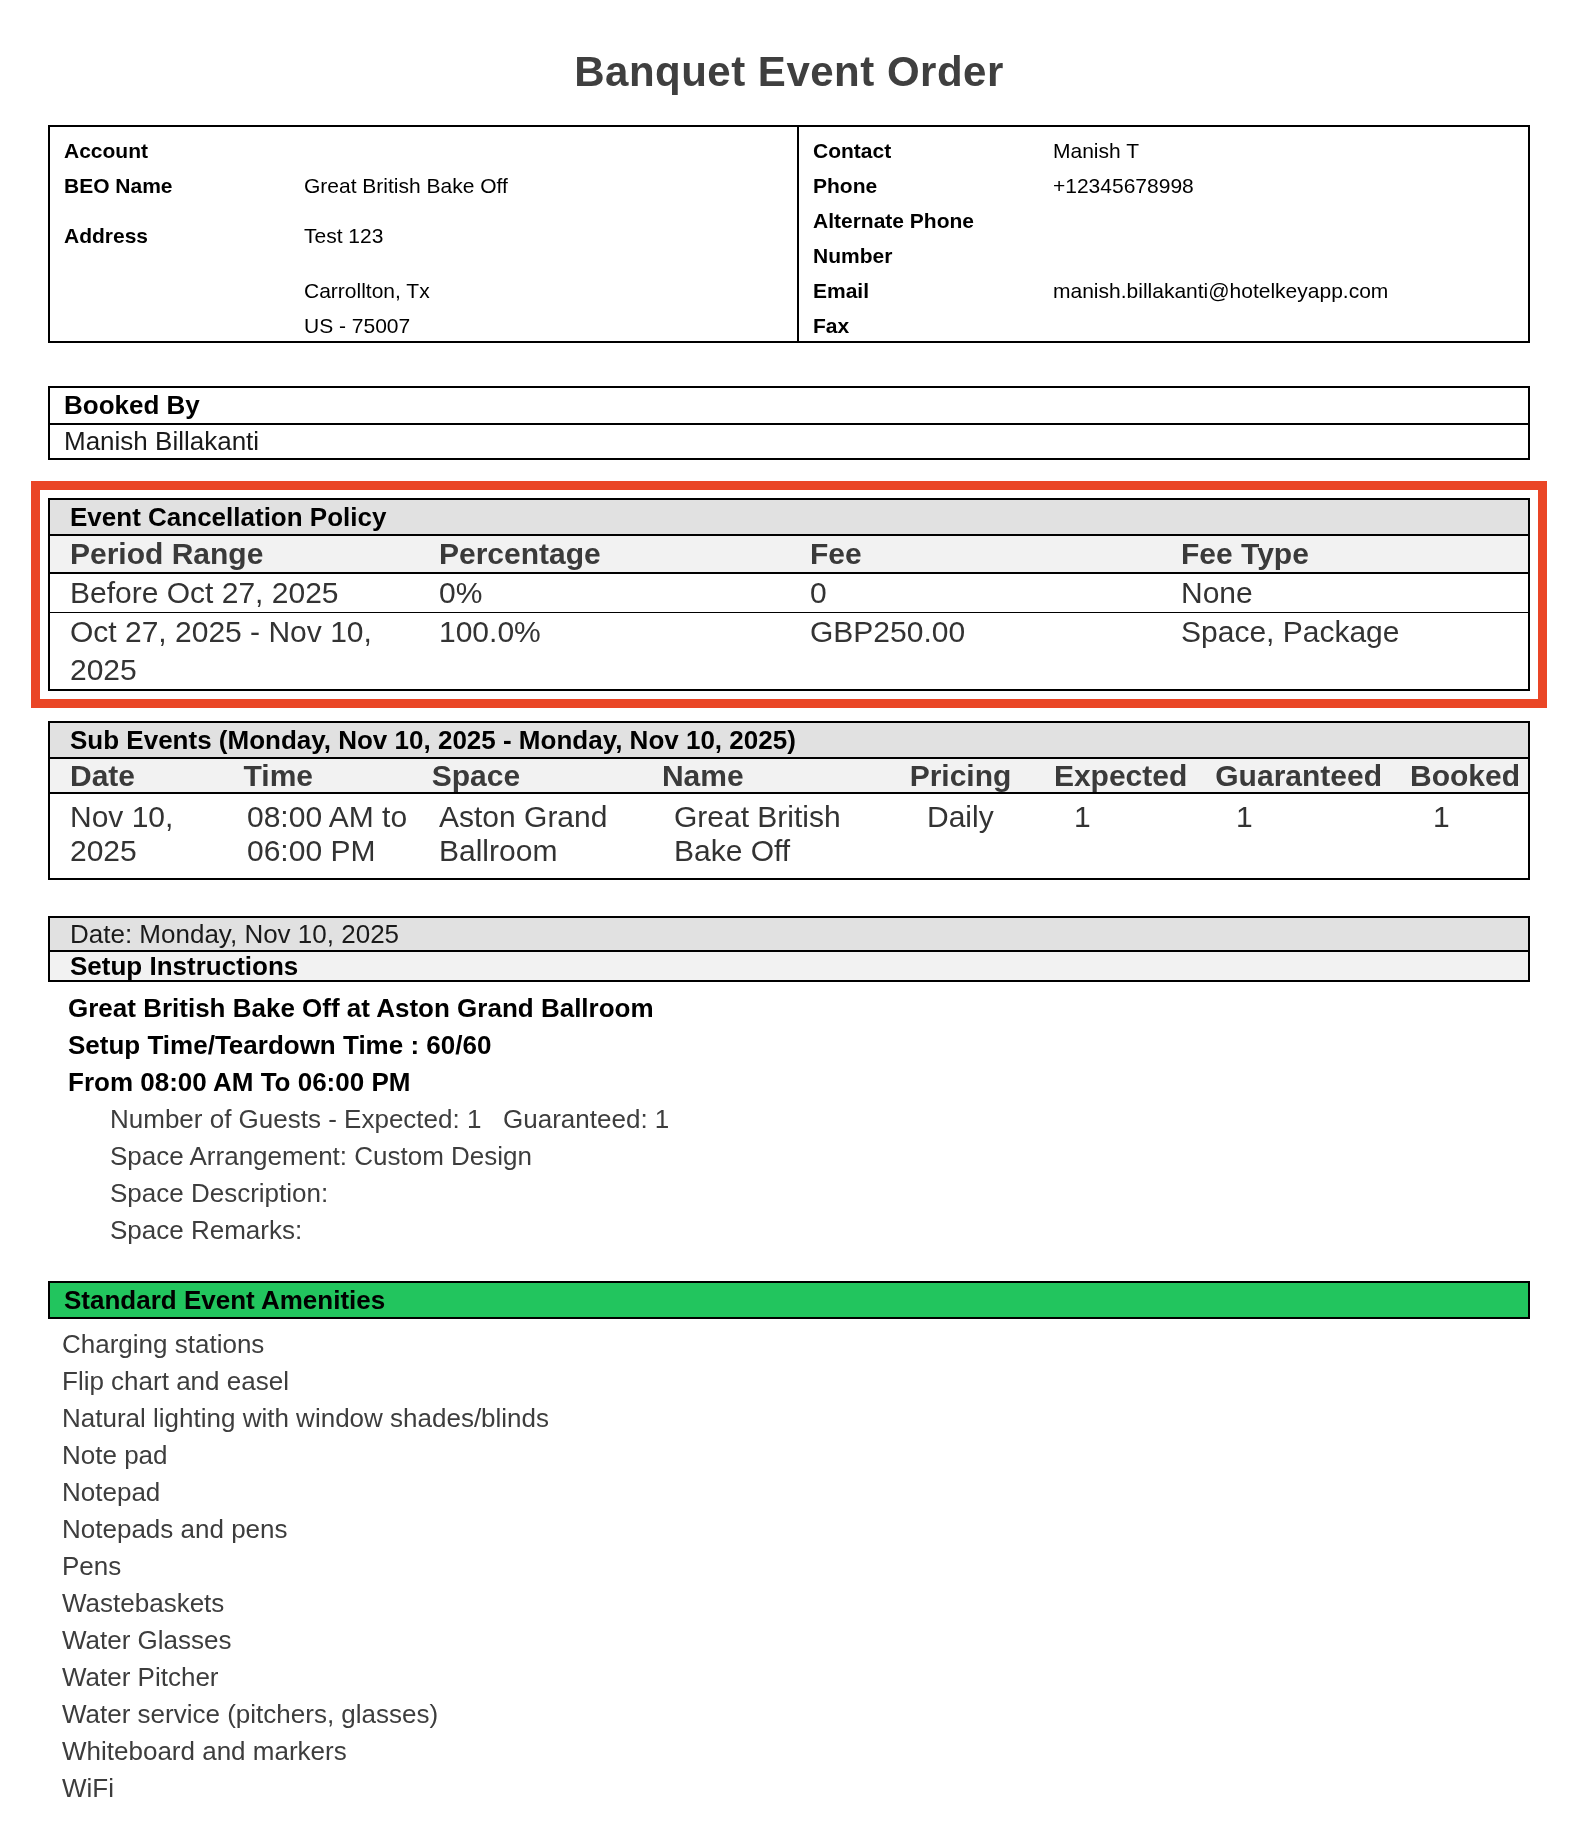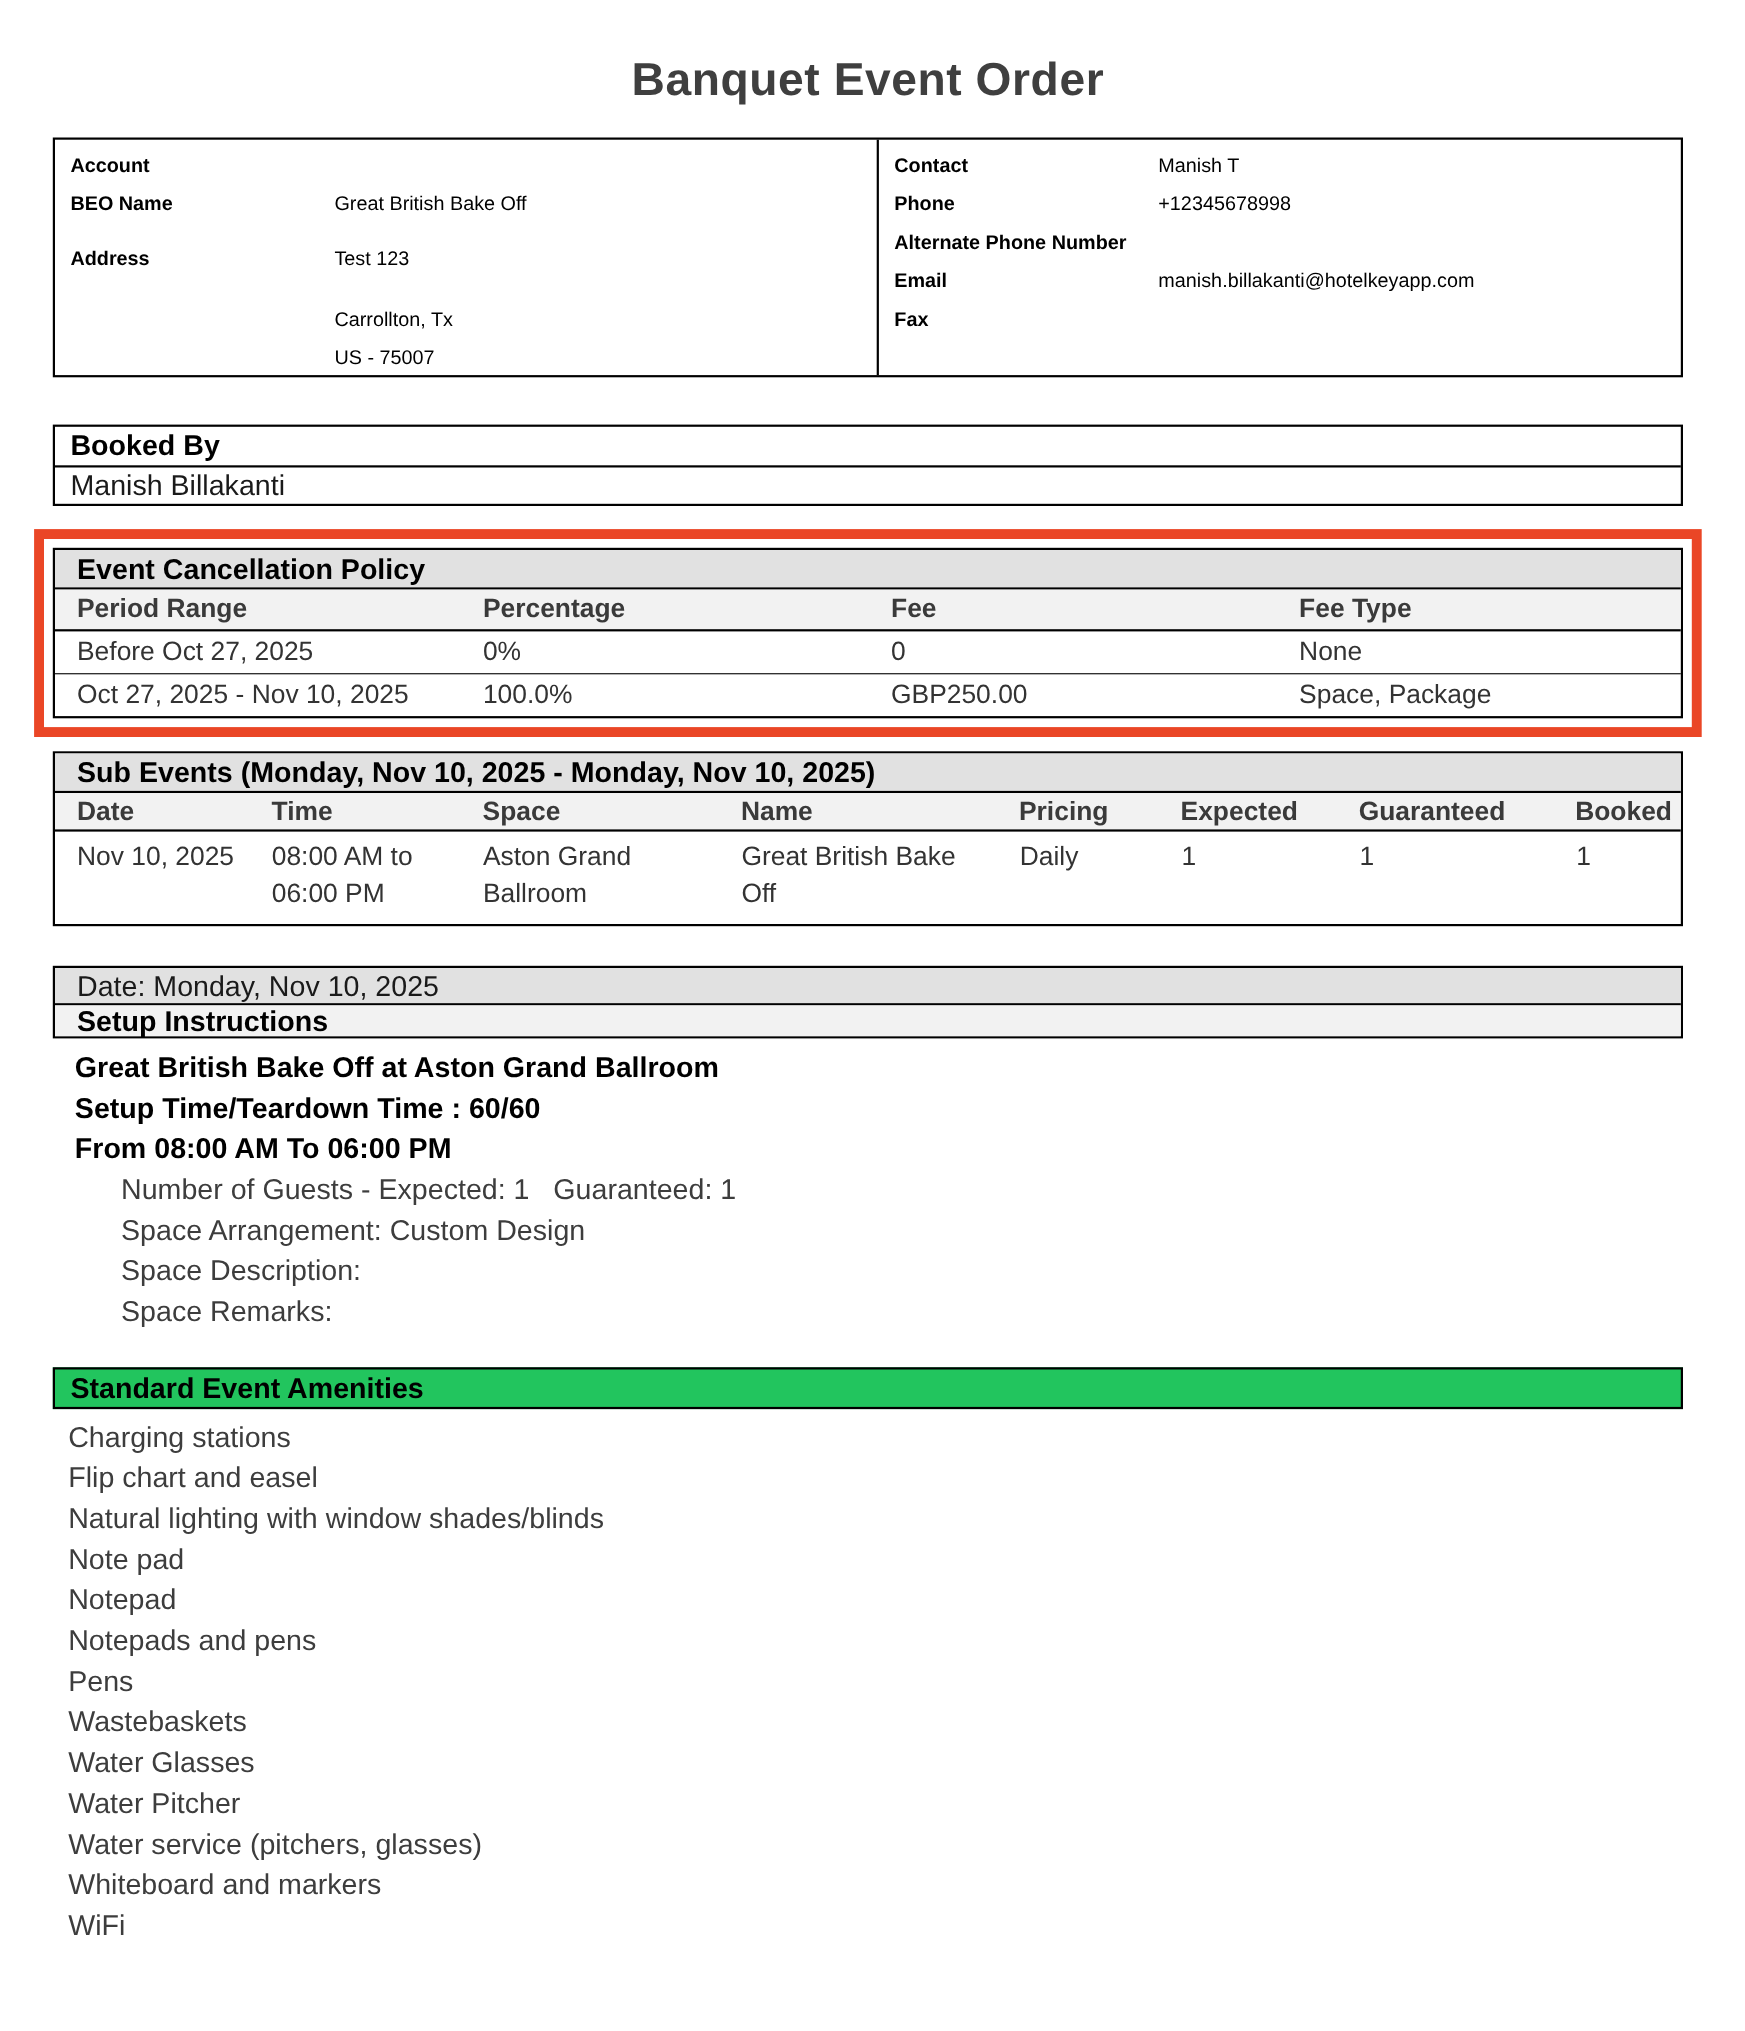--- a/index.html
+++ b/index.html
@@ -20,21 +20,21 @@
   }
 
   
   .tbl { border:2px solid #000; box-sizing:border-box; background:#fff; }
 
   
   .acct { display:flex; margin-top:29px; height:218px; }
   .acct-col { padding:6px 14px 0 14px; box-sizing:border-box; }
   .acct-left  { width:749px; border-right:2px solid #000; }
   .acct-right { flex:1; }
-  .frow { display:flex; line-height:35px; font-size:18px; }
+  .frow { display:flex; line-height:35px; font-size:21px; }
   .frow .lbl { font-weight:bold; width:240px; flex:none; }
   .frow .val { flex:1; text-align:left; white-space:nowrap; }
   .addr-row  { margin-top:15px; }
   .addr-l2   { margin-top:20px; }
 
   
   .booked { margin-top:43px; }
   .booked-head { font-weight:bold; font-size:26px; line-height:35px;
                  padding:0 14px; border-bottom:2px solid #000; }
   .booked-name { font-size:26px; line-height:33px; padding:0 14px; color:#1a1a1a; }
@@ -46,21 +46,21 @@
     padding:8px;
     box-sizing:border-box;
   }
 
   
   .trow { display:flex; }
   .sec-title { background:#e1e1e1; font-weight:bold; font-size:26px;
                line-height:34px; padding:0 20px; border-bottom:2px solid #000; }
   .col-head  { background:#f2f2f2; border-bottom:2px solid #000; }
   .col-head .cell { font-weight:bold; color:#3a3a3a; line-height:36px; }
-  .cell { font-size:24px; padding-left:20px; padding-right:8px; box-sizing:border-box; }
+  .cell { font-size:30px; padding-left:20px; padding-right:8px; box-sizing:border-box; }
   .data-row { color:#333; }
   .data-row .cell { line-height:38px; }
   .data-row + .data-row { border-top:1px solid #000; }
 
   .c-col1 { width:369px; } .c-col2 { width:371px; }
   .c-col3 { width:371px; } .c-col4 { flex:1; }
 
   
   .subevents { margin-top:13px; }
   .subevents .sec-title { line-height:34px; }

